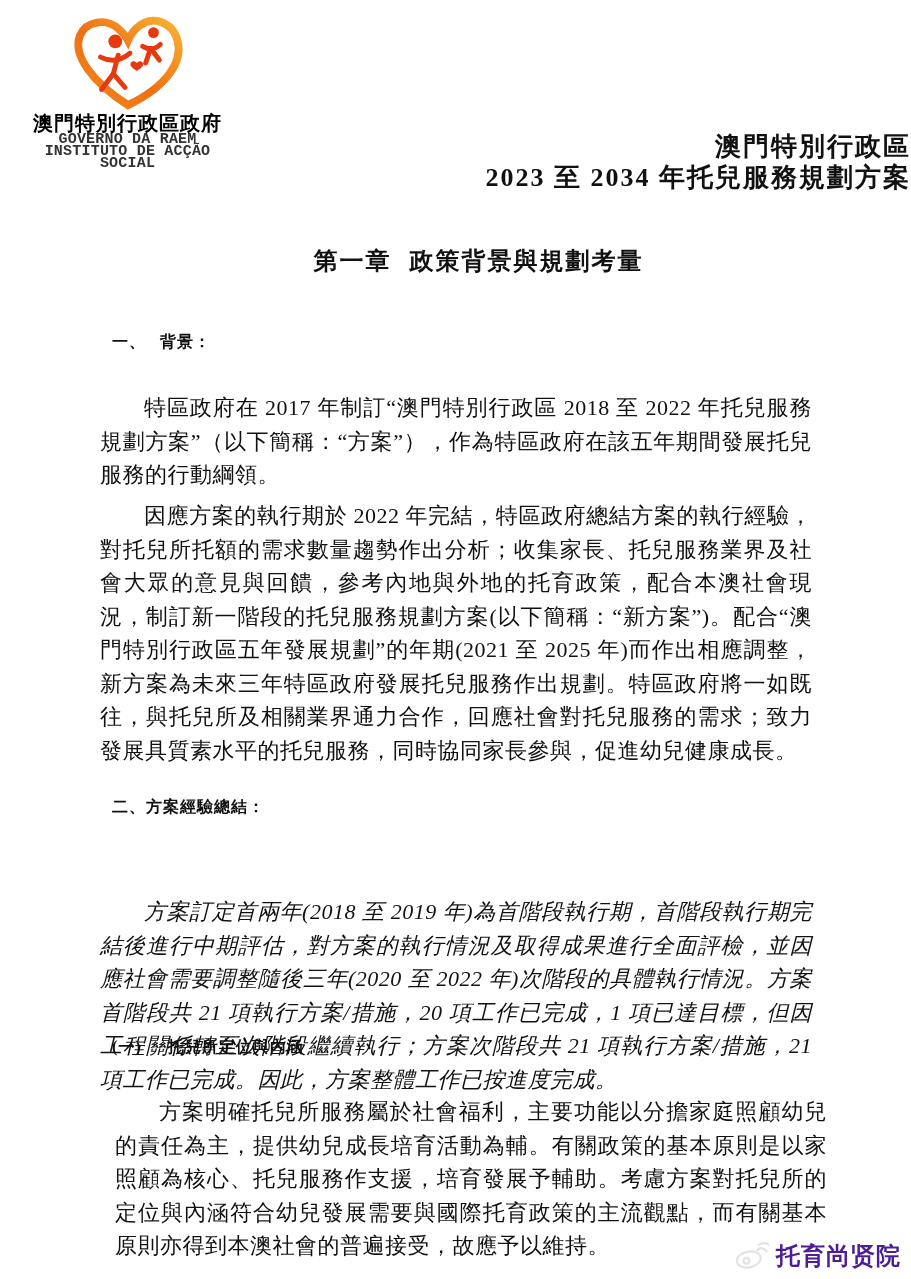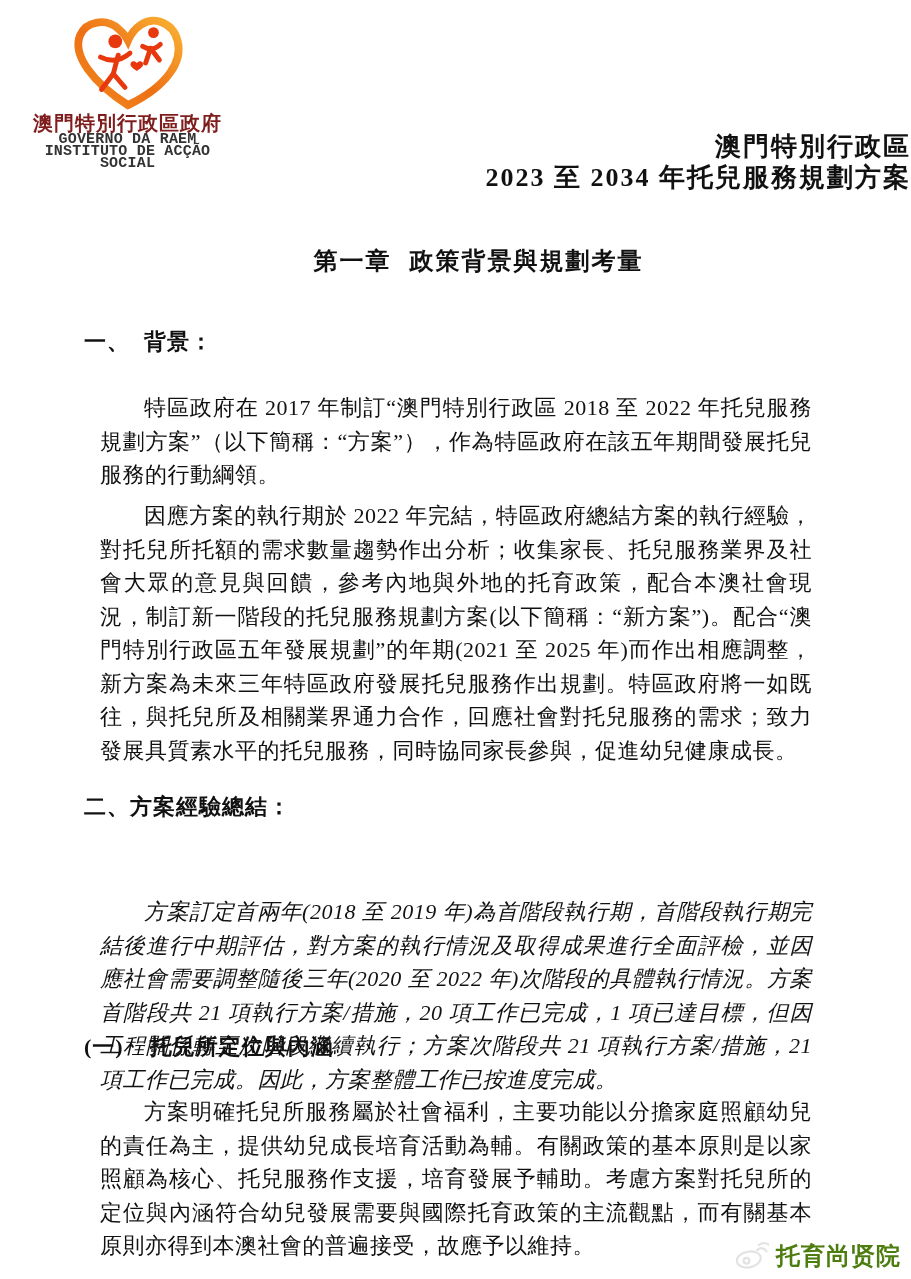--- a/index.html
+++ b/index.html
@@ -8,41 +8,41 @@
     width:911px;height:1279px;
     background:#ffffff;
     overflow:hidden;
     font-family:"Liberation Serif","DejaVu Serif",serif;
     color:#111111;
   }
   
   .logo-block{position:absolute;left:20px;top:14px;width:215px;text-align:center;}
   .logo-heart{display:block;margin:0 auto;}
   .org-cn{font-family:"Liberation Sans","DejaVu Sans",sans-serif;font-weight:bold;
-          font-size:20px;line-height:22px;color:#7f1d1d;letter-spacing:1px;}
+          font-size:20px;line-height:22px;color:#000000;letter-spacing:1px;}
   .org-pt{font-family:Liberation Mono, monospace;font-weight:bold;
           font-size:15px;line-height:12px;color:#333;letter-spacing:0.2px;}
   
   .title-block{position:absolute;left:40px;right:0;top:131px;text-align:center;}
   .title-line{font-size:26px;font-weight:bold;line-height:31px;letter-spacing:2px;text-align:right;}
   .chapter-block{position:absolute;left:46px;right:0;top:245px;text-align:center;
                  font-size:24px;font-weight:bold;letter-spacing:2px;}
   .chapter-title{margin-left:18px;}
   
-  .doc-heading{position:absolute;left:84px;width:712px;
-               font-size:22px;font-weight:bold;line-height:26px;letter-spacing:1px;}
+  .doc-heading{position:absolute;left:112px;width:712px;
+               font-size:16px;font-weight:bold;line-height:26px;letter-spacing:1px;}
   .h-label-gap{margin-left:14px;}
   .h-label-wide{margin-left:26px;}
   .doc-par{position:absolute;left:100px;width:712px;
            font-size:22px;line-height:33.5px;
            text-align:justify;text-indent:2em;letter-spacing:0.5px;}
   
   .watermark{position:absolute;right:10px;top:1240px;display:flex;align-items:center;gap:7px;
              font-family:"Liberation Sans","DejaVu Sans",sans-serif;
-             font-weight:bold;font-size:24px;color:#4d7c0f;letter-spacing:1px;}
+             font-weight:bold;font-size:24px;color:#4c1d95;letter-spacing:1px;}
 </style>
 </head>
 <body>
 
 <div class="page">
 
   <div class="logo-block">
     <svg class="logo-heart" width="138" height="98" viewBox="0 0 140 100">
       <defs>
         <linearGradient id="heartGrad" x1="0" y1="1" x2="1" y2="0">
@@ -87,21 +87,21 @@
   <p class="doc-par" style="top:477px;">因應方案的執行期於 2022 年完結，特區政府總結方案的執行經驗，對托兒所托額的需求數量趨勢作出分析；收集家長、托兒服務業界及社會大眾的意見與回饋，參考內地與外地的托育政策，配合本澳社會現況，制訂新一階段的托兒服務規劃方案(以下簡稱：“新方案”)。配合“澳門特別行政區五年發展規劃”的年期(2021 至 2025 年)而作出相應調整，新方案為未來三年特區政府發展托兒服務作出規劃。特區政府將一如既往，與托兒所及相關業界通力合作，回應社會對托兒服務的需求；致力發展具質素水平的托兒服務，同時協同家長參與，促進幼兒健康成長。</p>
 
   <div class="doc-heading" style="top:794px;">
     <span>二、</span><span>方案經驗總結：</span>
   </div>
   <p class="doc-par" style="top:873px;font-style:italic;">方案訂定首兩年(2018 至 2019 年)為首階段執行期，首階段執行期完結後進行中期評估，對方案的執行情況及取得成果進行全面評檢，並因應社會需要調整隨後三年(2020 至 2022 年)次階段的具體執行情況。方案首階段共 21 項執行方案/措施，20 項工作已完成，1 項已達目標，但因工程關係轉至次階段繼續執行；方案次階段共 21 項執行方案/措施，21 項工作已完成。因此，方案整體工作已按進度完成。</p>
 
   <div class="doc-heading" style="top:1034px;">
     <span>(一)</span><span class="h-label-wide">托兒所定位與內涵</span>
   </div>
-  <p class="doc-par" style="top:1073px;">方案明確托兒所服務屬於社會福利，主要功能以分擔家庭照顧幼兒的責任為主，提供幼兒成長培育活動為輔。有關政策的基本原則是以家照顧為核心、托兒服務作支援，培育發展予輔助。考慮方案對托兒所的定位與內涵符合幼兒發展需要與國際托育政策的主流觀點，而有關基本原則亦得到本澳社會的普遍接受，故應予以維持。</p>
+  <p class="doc-par" style="top:1073px;margin-left:15px;">方案明確托兒所服務屬於社會福利，主要功能以分擔家庭照顧幼兒的責任為主，提供幼兒成長培育活動為輔。有關政策的基本原則是以家照顧為核心、托兒服務作支援，培育發展予輔助。考慮方案對托兒所的定位與內涵符合幼兒發展需要與國際托育政策的主流觀點，而有關基本原則亦得到本澳社會的普遍接受，故應予以維持。</p>
 
   <div class="watermark">
     <svg width="34" height="28" viewBox="0 0 40 32">
       <g fill="none" stroke="#e3e3e3" stroke-width="2.6" stroke-linecap="round">
         <path d="M15,11 c-8,1 -14,7 -12.5,12 c1.5,6 10.5,8 18,5.5 c7.5,-2.5 11.5,-8 9,-13 c-2,-4 -8.5,-5.8 -14.5,-4.5 z"></path>
         <circle cx="13.5" cy="21.5" r="3.4"></circle>
         <path d="M26,9 c4,-3.5 9,-2.5 11,1.5"></path>
         <path d="M28,3 c6,-4 13,-2 15,4"></path>
       </g>
     </svg>

